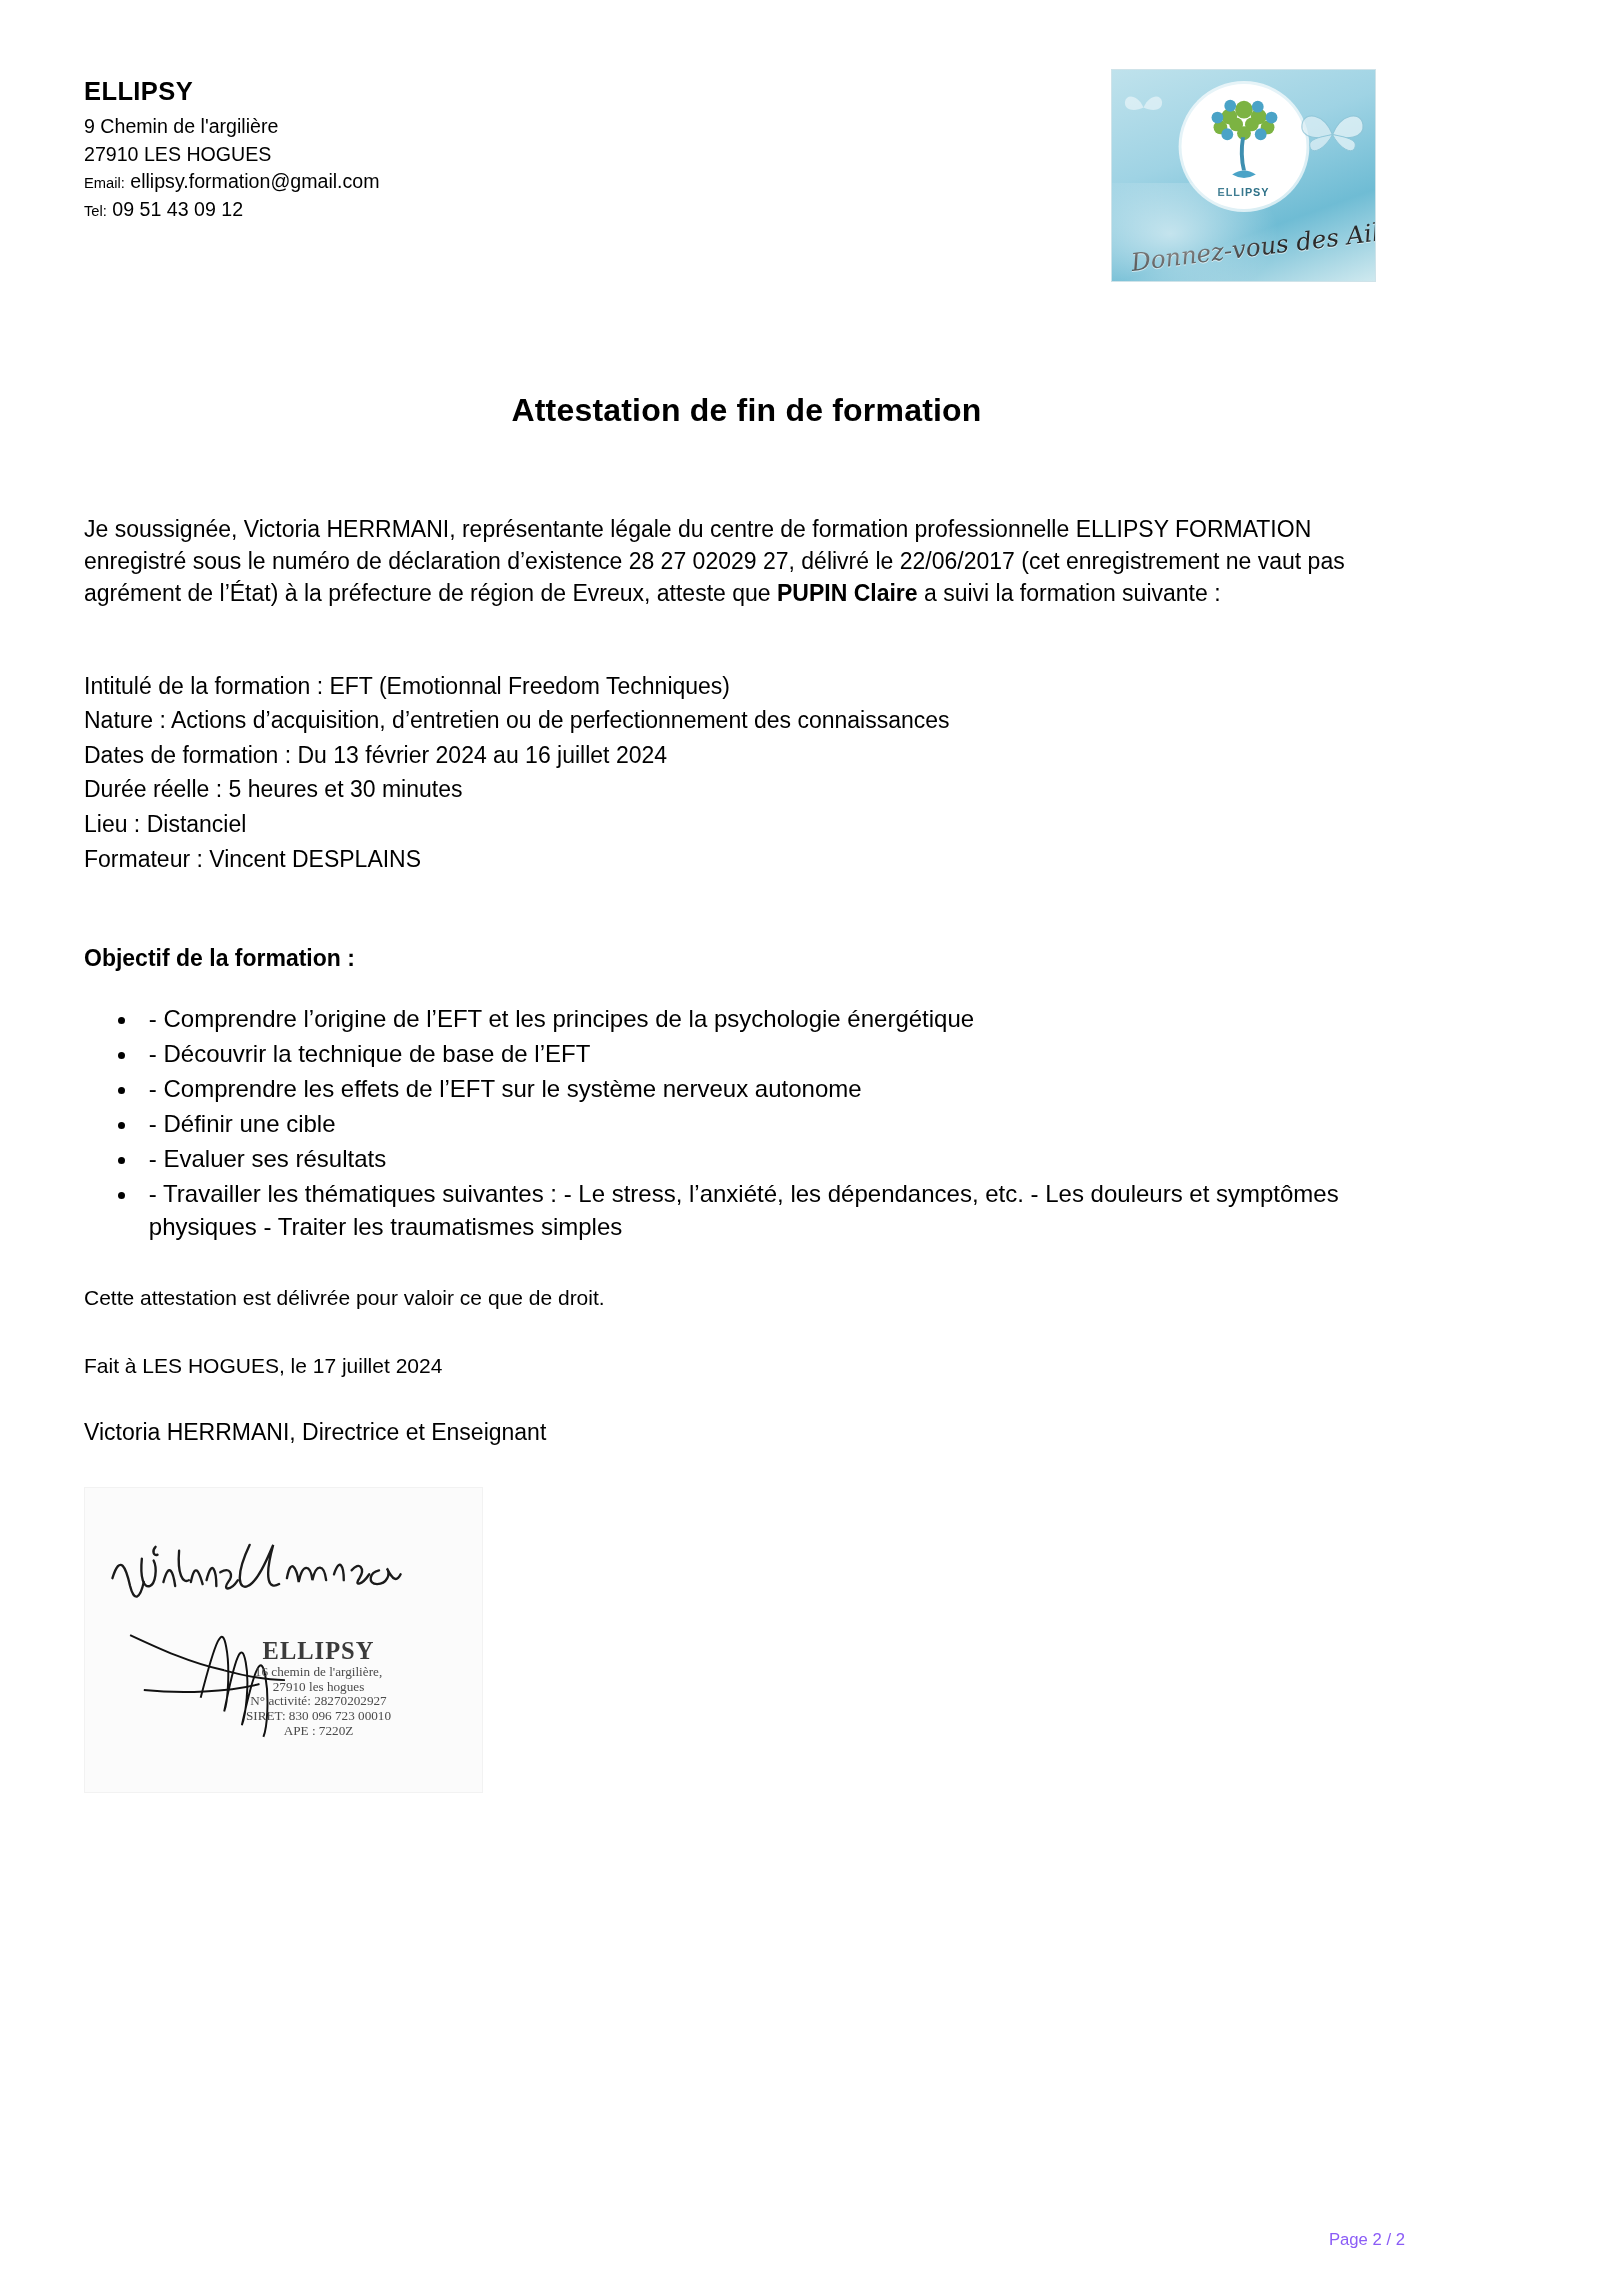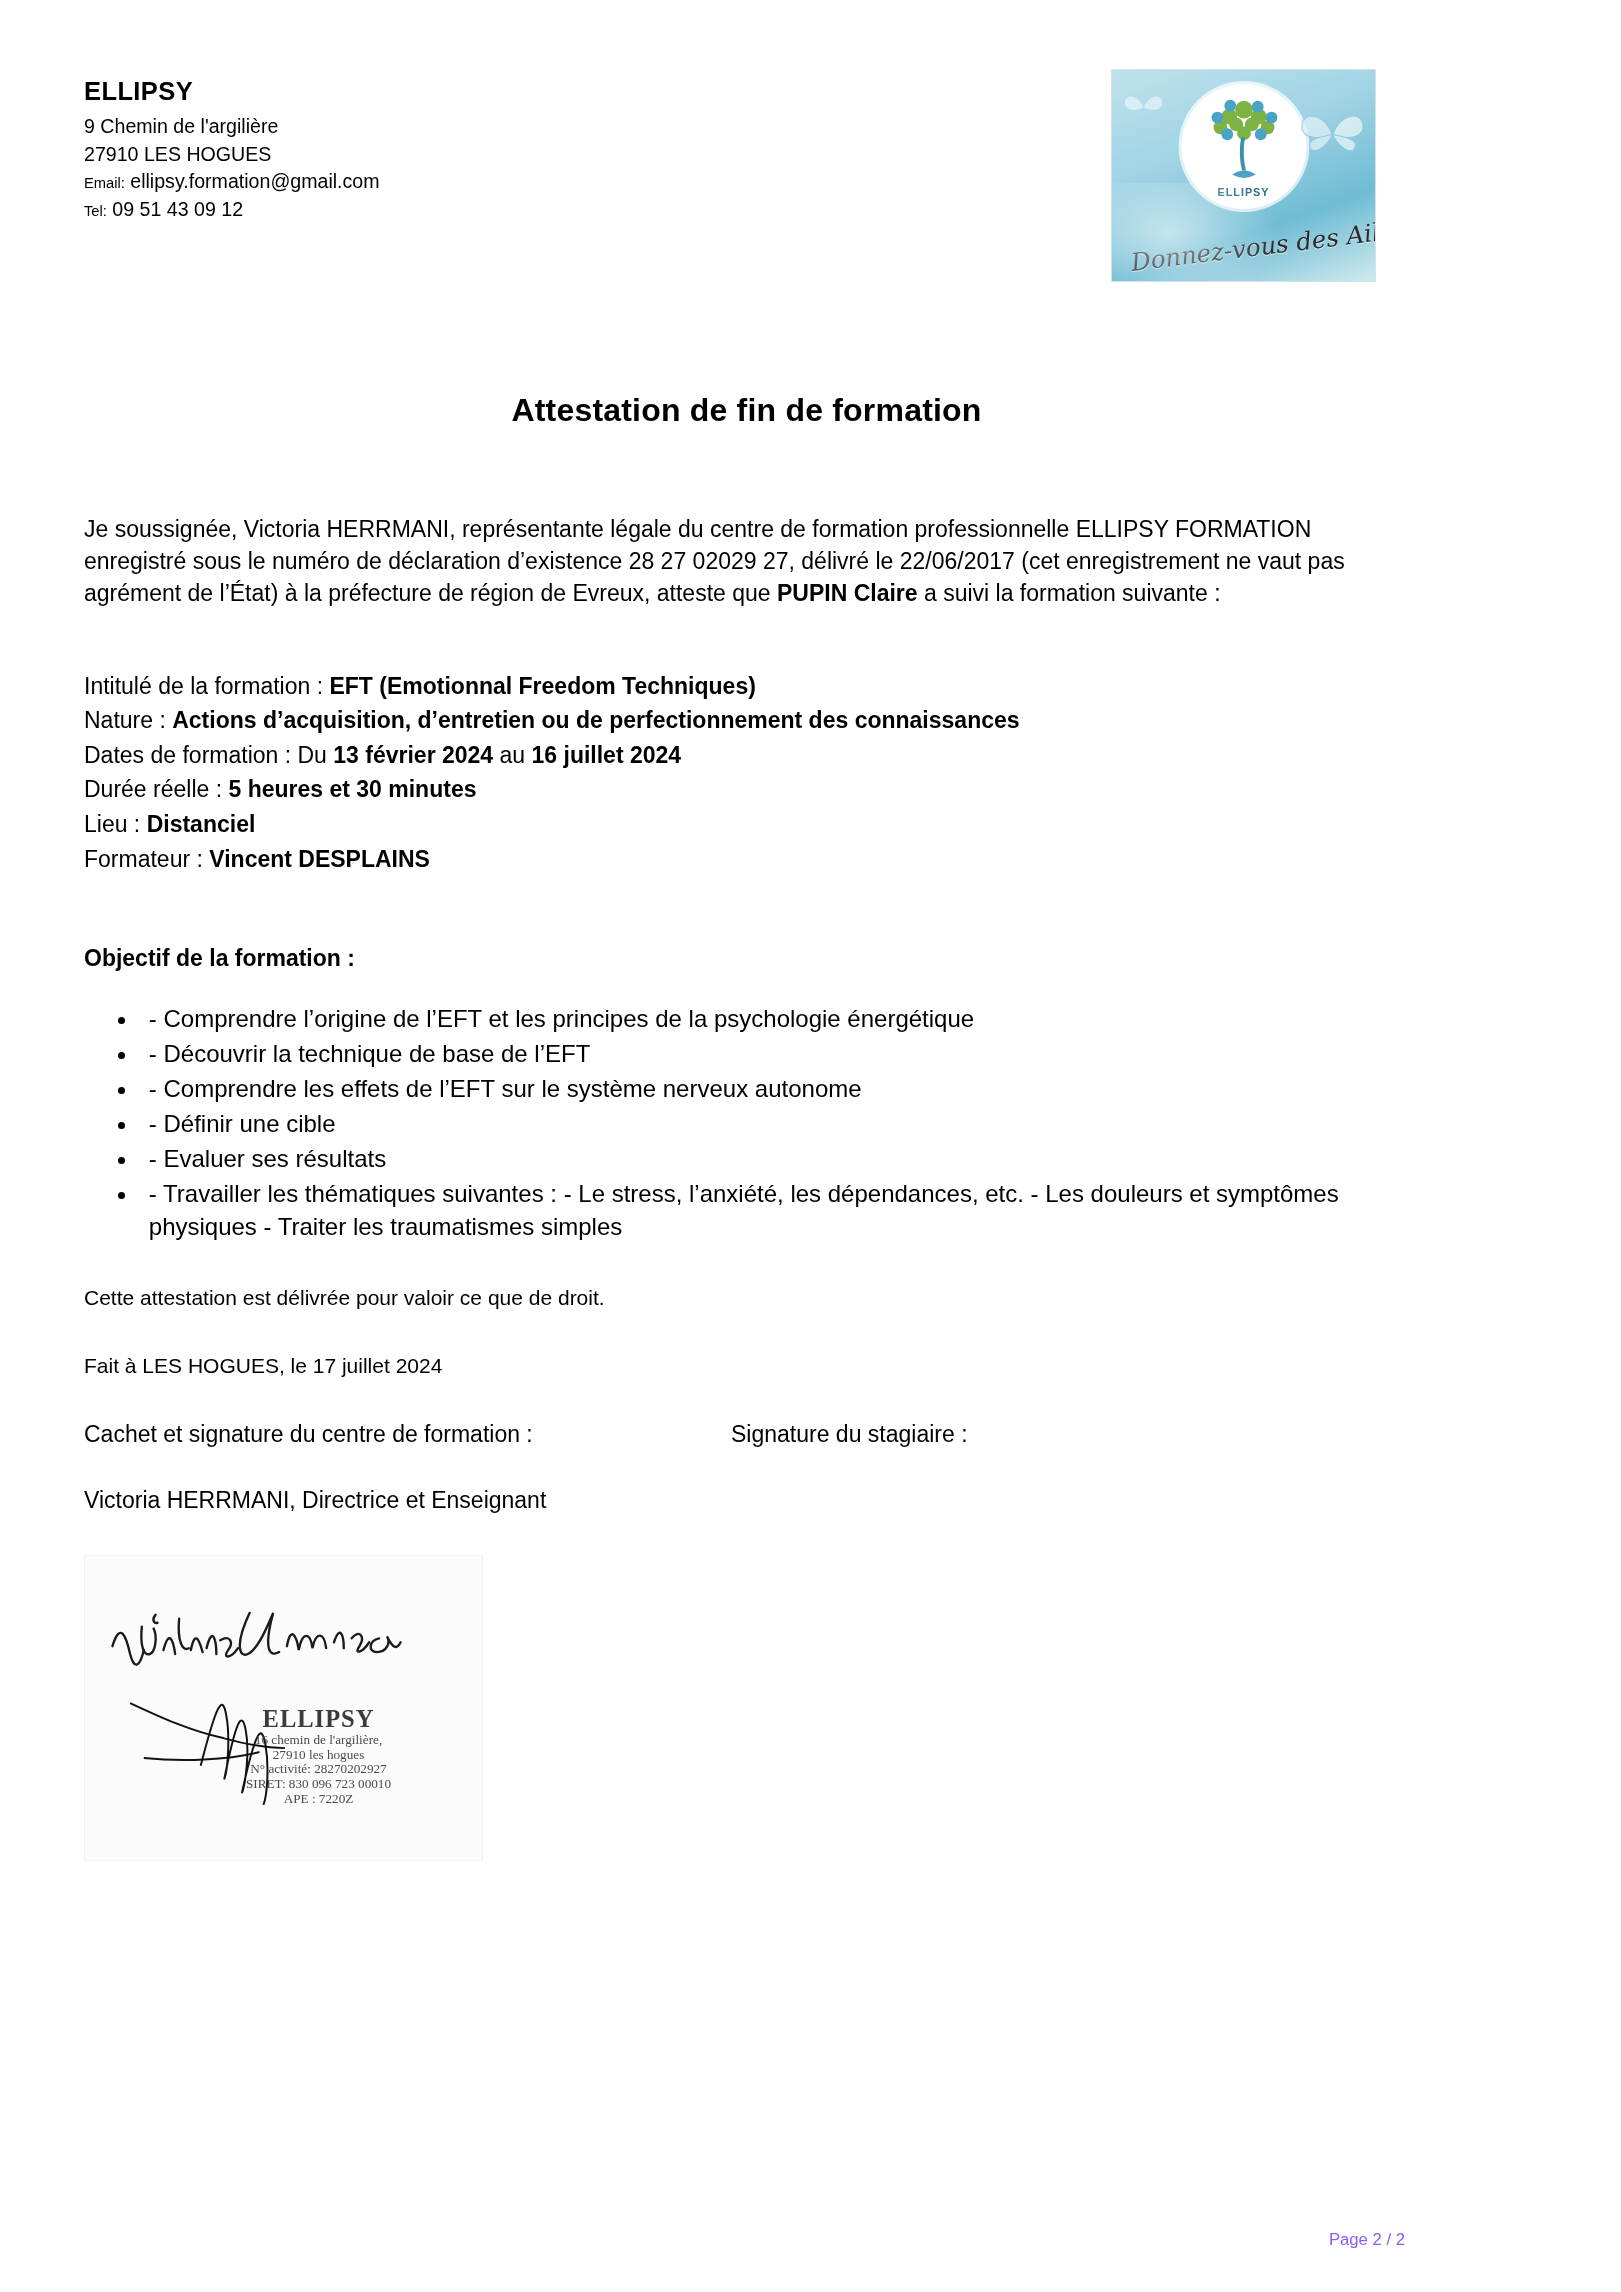--- a/index.html
+++ b/index.html
@@ -128,21 +128,21 @@
     text-align: left;
   }
   .intro b { font-weight: bold; }
 
   .details {
     margin-top: 61px;
     font-size: 23px;
     line-height: 1.38;
   }
   .details div { margin-bottom: 2.9px; }
-  .details b { font-weight: bold; text-align: center; }
+  .details b { font-weight: normal; text-align: center; }
 
   .objective-title {
     margin-top: 70px;
     font-size: 23px;
     font-weight: bold;
   }
 
   ul.objectives {
     margin: 31px 0 0 0;
     padding-left: 55px;
@@ -315,24 +315,20 @@
     <li>- Découvrir la technique de base de l’EFT</li>
     <li>- Comprendre les effets de l’EFT sur le système nerveux autonome</li>
     <li>- Définir une cible</li>
     <li>- Evaluer ses résultats</li>
     <li>- Travailler les thématiques suivantes : - Le stress, l’anxiété, les dépendances, etc. - Les douleurs et symptômes physiques - Traiter les traumatismes simples</li>
   </ul>
 
   <div class="para spaced">Cette attestation est délivrée pour valoir ce que de droit.</div>
   <div class="para spaced">Fait à LES HOGUES, le 17 juillet 2024</div>
 
-  <div class="sign-row">
-    <div class="sign-left">Cachet et signature du centre de formation :</div>
-    <div>Signature du stagiaire :</div>
-  </div>
 
   <div class="director-line">Victoria HERRMANI, Directrice et Enseignant</div>
 
   <div class="signature-area">
     <svg class="sig-svg" viewBox="0 0 405 310">
       <g fill="none" stroke="#1b1b1b" stroke-width="2.4" stroke-linecap="round">
         <path d="M28 92 c8 -26 14 -10 18 8 c4 16 10 14 14 -4"></path>
         <path d="M58 72 c-2 20 2 30 8 28 c6 -2 8 -18 4 -26"></path>
         <path d="M72 60 c-4 4 -2 10 2 8"></path>
         <path d="M80 96 c6 -22 10 -10 12 4"></path>

